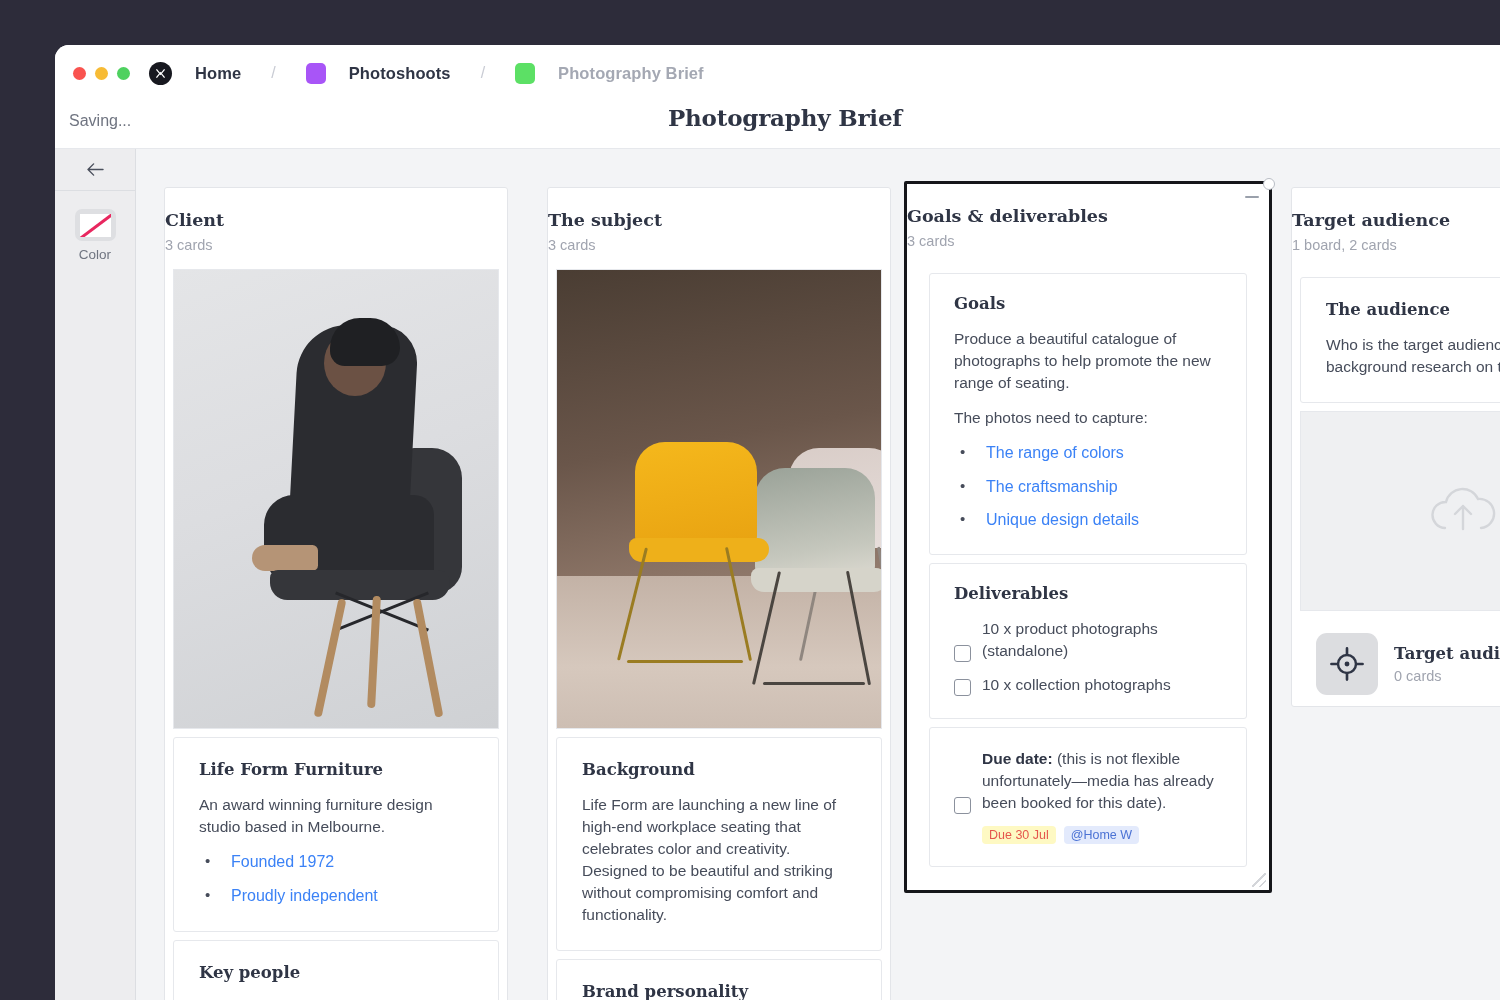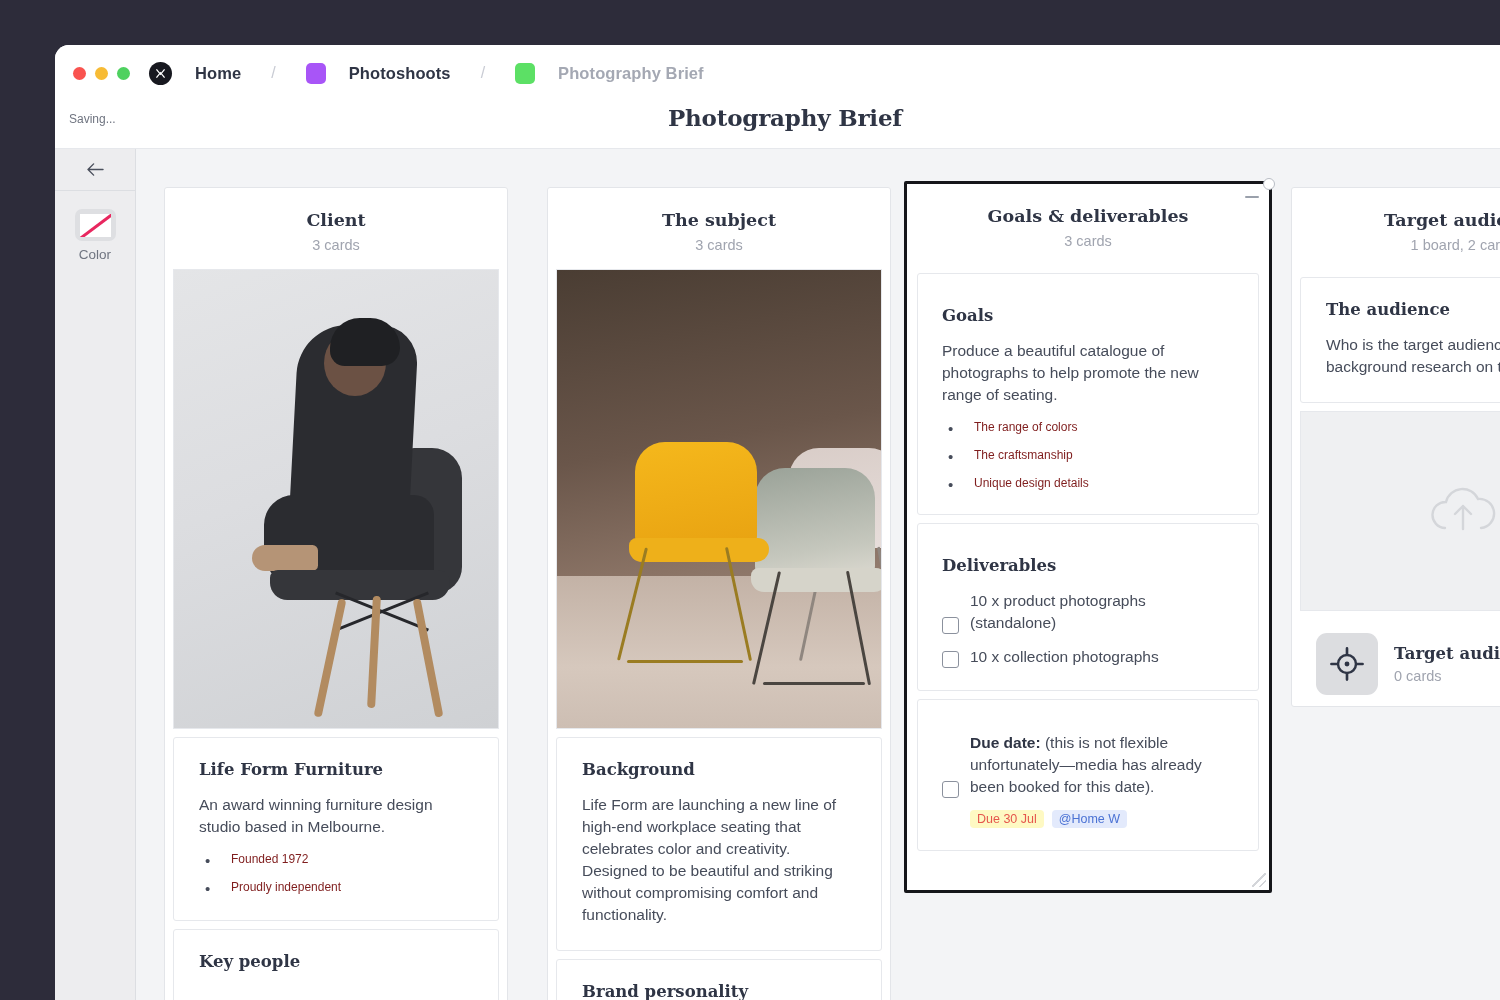--- a/index.html
+++ b/index.html
@@ -59,21 +59,21 @@
   
   .subheader {
     position: relative;
     height: 48px;
     flex: none;
     background: #fff;
     border-bottom: 1px solid #e6e8ec;
   }
   .saving {
     position: absolute; left: 14px; top: 11px;
-    font-size: 12px; color: #6f7480;
+    font-size: 16px; color: #6f7480;
   }
   .doc-title {
     position: absolute; left: 0; right: 0; top: 3px;
     text-align: center;
     font-family: "DejaVu Serif", "Liberation Serif", serif;
     font-size: 23px; font-weight: bold; color: #2f3545;
     letter-spacing: -.2px;
   }
 
   
@@ -126,21 +126,21 @@
     top: 38px;
     width: 344px;
     background: #fff;
     border: 1px solid #e3e5e9;
     border-radius: 3px;
   }
   .board.b1 { left: 28px;  height: 900px; }
   .board.b2 { left: 411px; height: 900px; }
   .board.b4 { left: 1155px; height: 520px; }
 
-  .board-head { padding: 22px 0 16px; text-align: center; }
+  .board-head { padding: 22px 0 16px; }
   .board-title {
     font-family: "DejaVu Serif", "Liberation Serif", serif;
     font-size: 17.5px; font-weight: bold; color: #2f3545;
   }
   .board-sub { font-size: 14.5px; color: #a0a4af; margin-top: 7px; }
 
   .photo {
     margin: 0 8px;
     height: 460px;
     border: 1px solid #e6e8ec;
@@ -240,21 +240,21 @@
     font-size: 16.5px; font-weight: bold; color: #2f3545;
     margin-bottom: 15px;
   }
   .card-p {
     font-size: 15.5px; line-height: 1.42; color: #464c5a;
     margin-bottom: 13px;
   }
   .card-p:last-child { margin-bottom: 0; }
   .bullets { list-style: none; }
   .bullets li {
-    font-size: 12px; line-height: 1.42; color: #7f1d1d;
+    font-size: 16px; line-height: 1.42; color: #3b82f6;
     position: relative; padding-left: 32px; margin-bottom: 11px;
   }
   .bullets li:last-child { margin-bottom: 0; }
   .bullets li::before {
     content: "•"; position: absolute; left: 6px; top: -1px;
     color: #464c5a; font-size: 15px;
   }
 
   
   .board.selected {
@@ -274,24 +274,24 @@
     background: #fff; border: 1.5px solid #b8bcc4;
   }
   .grip {
     position: absolute; right: 3px; bottom: 3px;
     width: 14px; height: 14px;
     background:
       linear-gradient(135deg, transparent 0 46%, #d4d6da 46% 54%, transparent 54% 100%),
       linear-gradient(135deg, transparent 0 72%, #d4d6da 72% 80%, transparent 80% 100%);
   }
   .sel-card {
-    margin: 8px 10px 0;
+    margin: 8px 22px 0;
     border: 1px solid #e6e8ec;
     border-radius: 3px;
-    padding: 32px 24px 22px;
+    padding: 20px 24px 22px;
   }
 
   .chk-row {
     display: flex; align-items: flex-end; gap: 11px;
     margin-bottom: 12px;
   }
   .chk-row:last-child { margin-bottom: 0; }
   .chk {
     flex: none; width: 17px; height: 17px; margin-top: 2px;
     border: 1.6px solid #8b919d; border-radius: 3px; background: #fff;
@@ -467,20 +467,21 @@
           <span class="sel-min"></span>
 
           <div class="board-head">
             <div class="board-title">Goals &amp; deliverables</div>
             <div class="board-sub">3 cards</div>
           </div>
 
           <div class="sel-card">
             <div class="card-h">Goals</div>
             <div class="card-p">Produce a beautiful catalogue of photographs to help promote the new range of seating.</div>
+            <div class="card-p">The photos need to capture:</div>
             <ul class="bullets">
               <li>The range of colors</li>
               <li>The craftsmanship</li>
               <li>Unique design details</li>
             </ul>
           </div>
 
           <div class="sel-card">
             <div class="card-h">Deliverables</div>
             <div class="chk-row">

